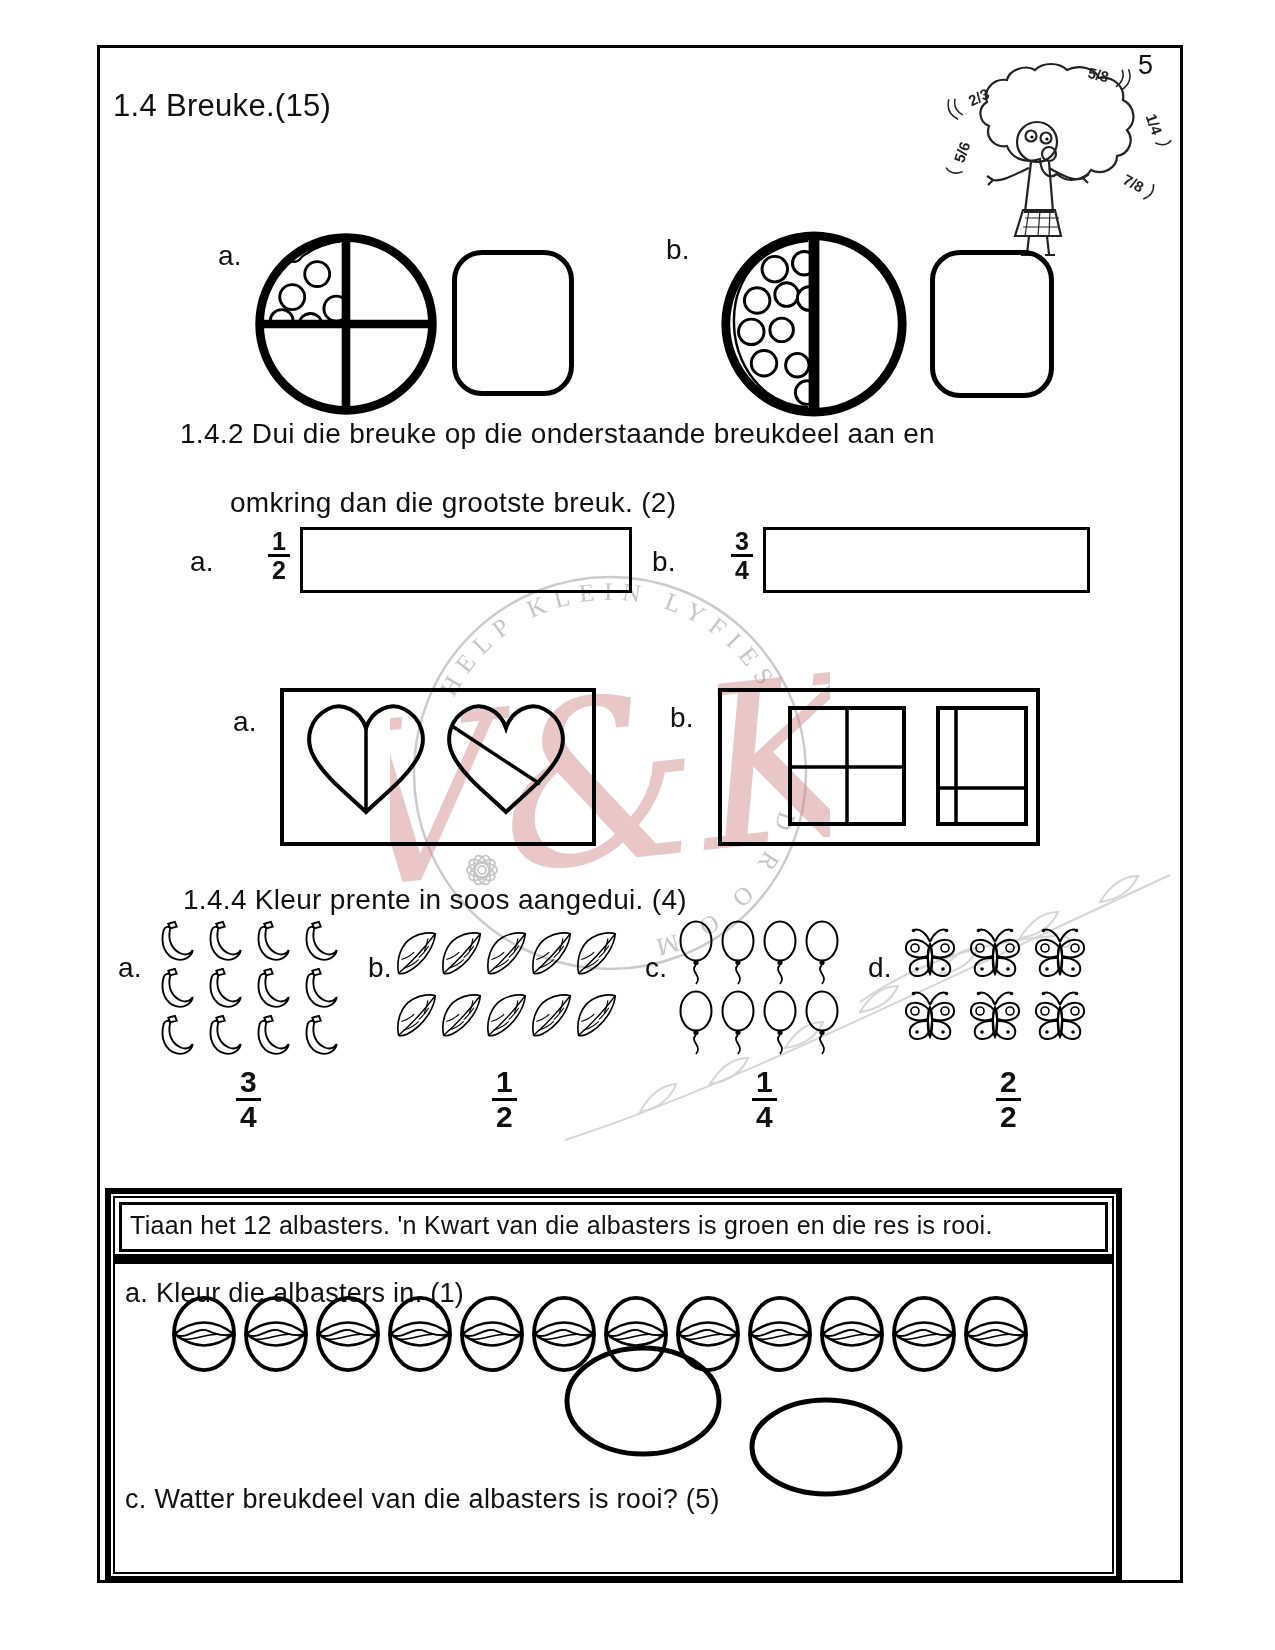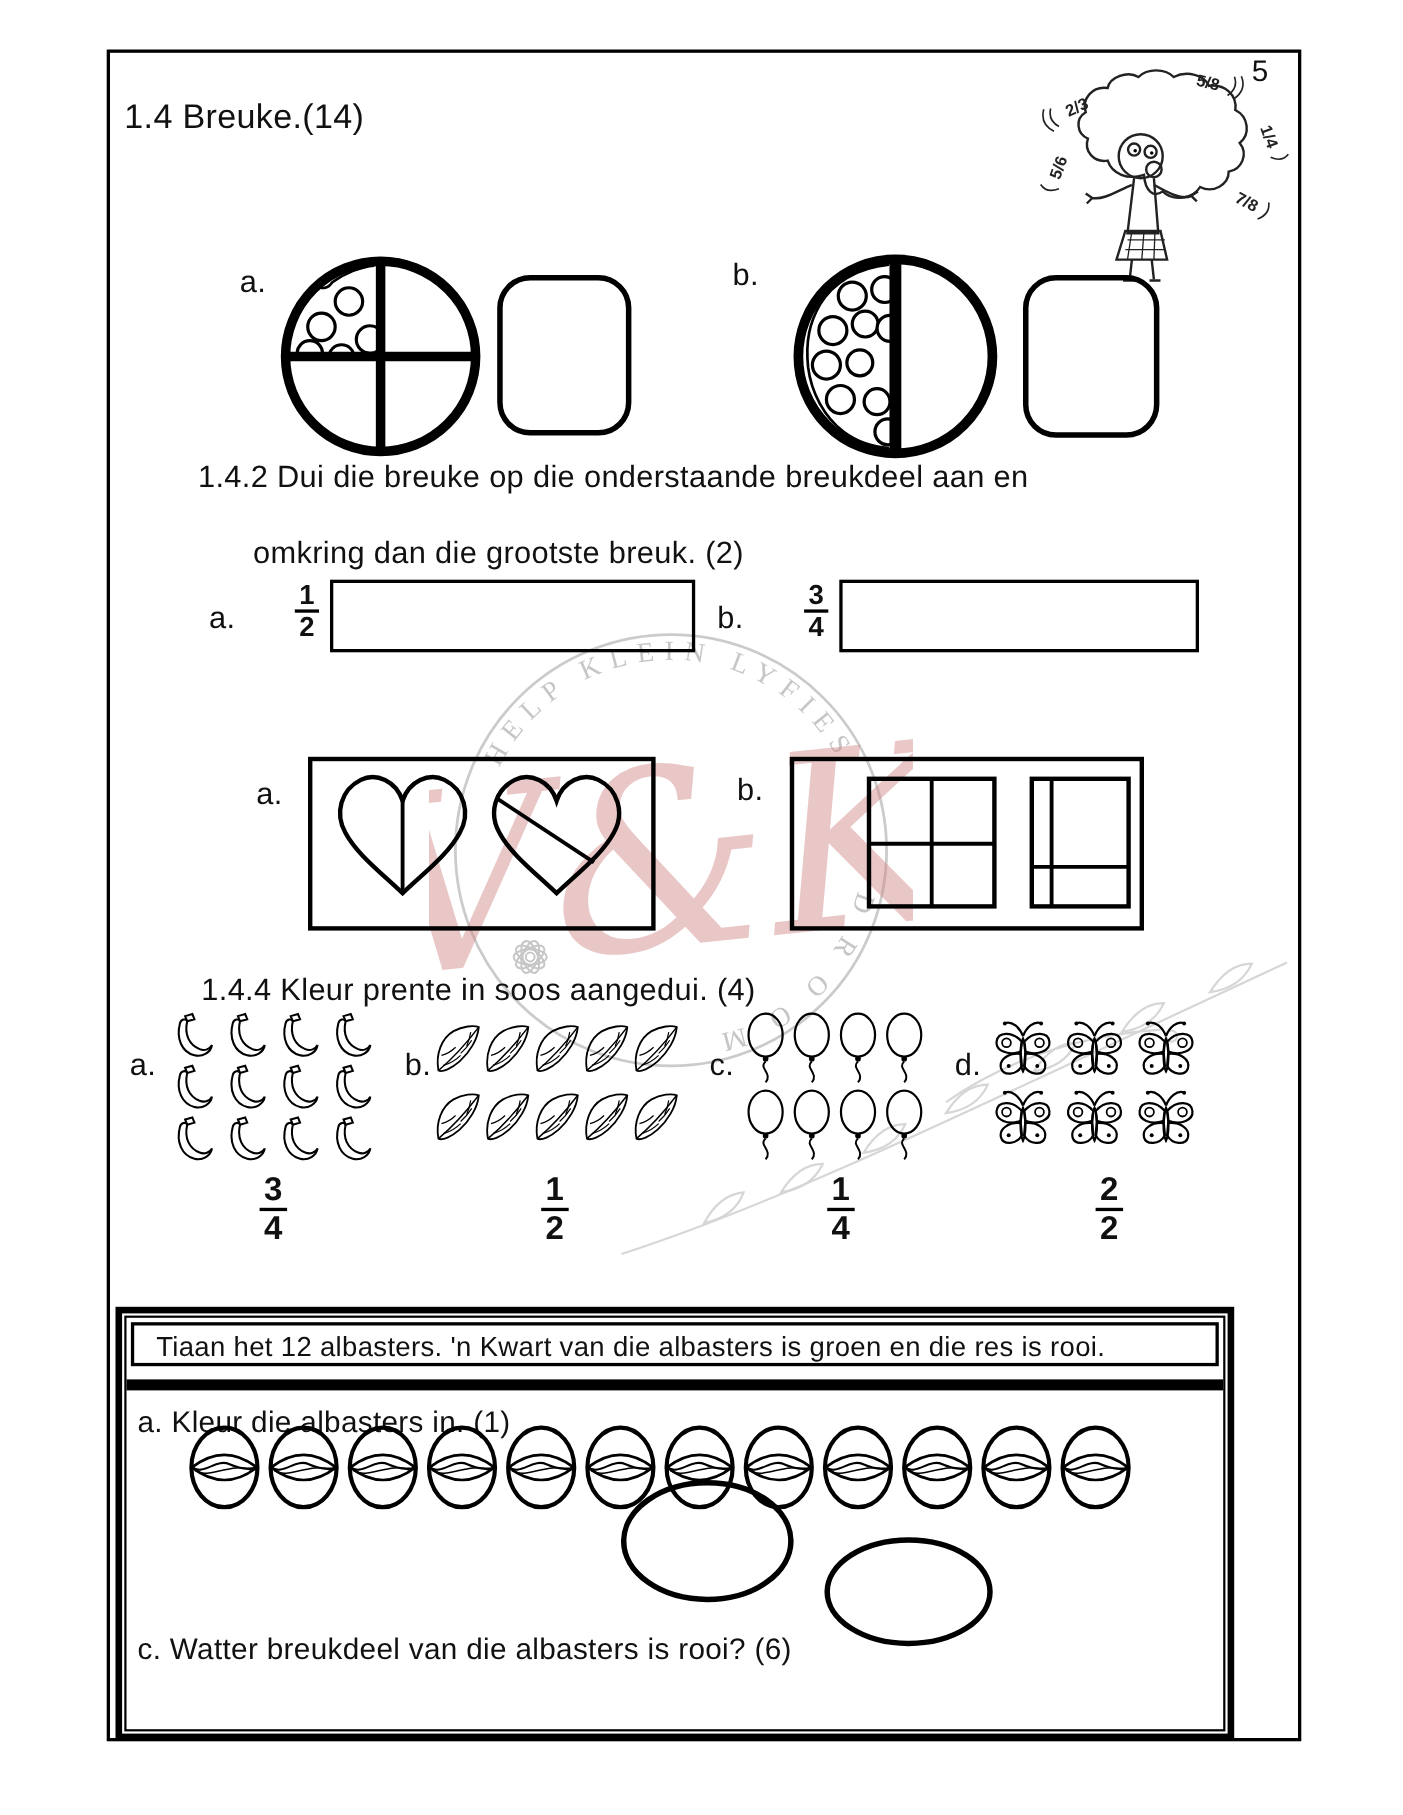--- a/index.html
+++ b/index.html
@@ -29,22 +29,22 @@
   .bananas svg{width:46px;height:45px}
   .leaves{left:394px;top:924px;grid-template-columns:repeat(5,45px);grid-auto-rows:62px}
   .leaves svg{width:44px;height:58px}
   .balloons{left:676px;top:920px;grid-template-columns:repeat(4,42px);grid-auto-rows:70px}
   .balloons svg{width:40px;height:66px}
   .butterflies{left:900px;top:924px;grid-template-columns:repeat(3,65px);grid-auto-rows:63px}
   .butterflies svg{width:60px;height:56px}
   
   .word-box{left:105px;top:1188px;width:1017px;height:394px;border:6px solid #000;z-index:1;position:absolute}
   .word-inner{position:absolute;inset:2px;border:2px solid #000;pointer-events:none}
-  .strip{position:absolute;left:8px;top:8px;right:8px;height:40px;border:3px solid #000;
-         font-size:25px;line-height:40px;padding-left:20px;white-space:nowrap;overflow:hidden}
+  .strip{position:absolute;left:8px;top:8px;right:8px;height:50px;border:3px solid #000;
+         font-size:25px;line-height:40px;padding-left:8px;white-space:nowrap;overflow:hidden}
   .sep{position:absolute;left:4px;right:4px;top:60px;height:10px;background:#000}
   .wq{position:absolute;font-size:27px;white-space:nowrap}
   .marbles{position:absolute;left:58px;top:100px;display:flex;gap:2px}
   .marbles svg{width:70px;height:80px}
   .wm{position:absolute;z-index:0;pointer-events:none}
 </style>
 </head>
 <body>
 
 <svg width="0" height="0" style="position:absolute">
@@ -126,21 +126,21 @@
       <path d="M380,124 q16,-26 38,-26 q-10,22 -38,26 z"></path>
       <path d="M460,88 q16,-26 38,-26 q-10,22 -38,26 z"></path>
       <path d="M540,52 q16,-26 38,-26 q-10,22 -38,26 z"></path>
       <circle cx="505" cy="92" r="5"></circle>
     </g>
   </svg>
 
   <div class="abs frame"></div>
   <div class="abs txt pagenum">5</div>
 
-  <div class="abs txt title z1">1.4 Breuke.(14)</div>
+  <div class="abs txt title z1">1.4 Breuke.(15)</div>
 
   <svg class="abs z1" style="left:945px;top:62px" width="230" height="200" viewBox="0 0 230 200">
     <g fill="none" stroke="#222" stroke-width="2.2">
       <path d="M95,97 C80,102 66,96 62,84 C50,86 40,76 44,64 C34,60 32,46 42,40 C38,28 48,16 62,18 C64,8 80,2 90,8 C98,0 114,0 122,8 C134,2 150,6 154,16 C168,14 180,24 178,38 C190,44 192,60 182,68 C190,78 184,92 172,94 C172,106 158,114 146,108 C140,118 122,122 112,112 C104,118 96,112 95,97 Z"></path>
       <circle cx="92" cy="80" r="20"></circle>
       <circle cx="86" cy="74" r="5.5"></circle>
         <circle cx="101" cy="76" r="5.5"></circle>
       <circle cx="87" cy="75" r="1.6" fill="#000" stroke="none"></circle>
         <circle cx="102" cy="77" r="1.6" fill="#000" stroke="none"></circle>
       <circle cx="104" cy="92" r="7"></circle>
@@ -450,16 +450,16 @@
         <svg viewBox="0 0 72 84">
           <use href="#sym-marble"></use>
         </svg>
       </div>
     <svg class="abs" style="left:452px;top:150px" width="160" height="114" viewBox="0 0 160 114">
       <ellipse cx="80" cy="57" rx="76" ry="53" fill="none" stroke="#000" stroke-width="5"></ellipse>
     </svg>
     <svg class="abs" style="left:636px;top:202px" width="158" height="102" viewBox="0 0 158 102">
       <ellipse cx="79" cy="51" rx="74" ry="47" fill="none" stroke="#000" stroke-width="5"></ellipse>
     </svg>
-    <div class="wq txt" style="left:14px;top:290px">c. Watter breukdeel van die albasters is rooi? (6)</div>
+    <div class="wq txt" style="left:14px;top:290px">c. Watter breukdeel van die albasters is rooi? (5)</div>
   </div>
 
 </div>
 
 </body></html>

